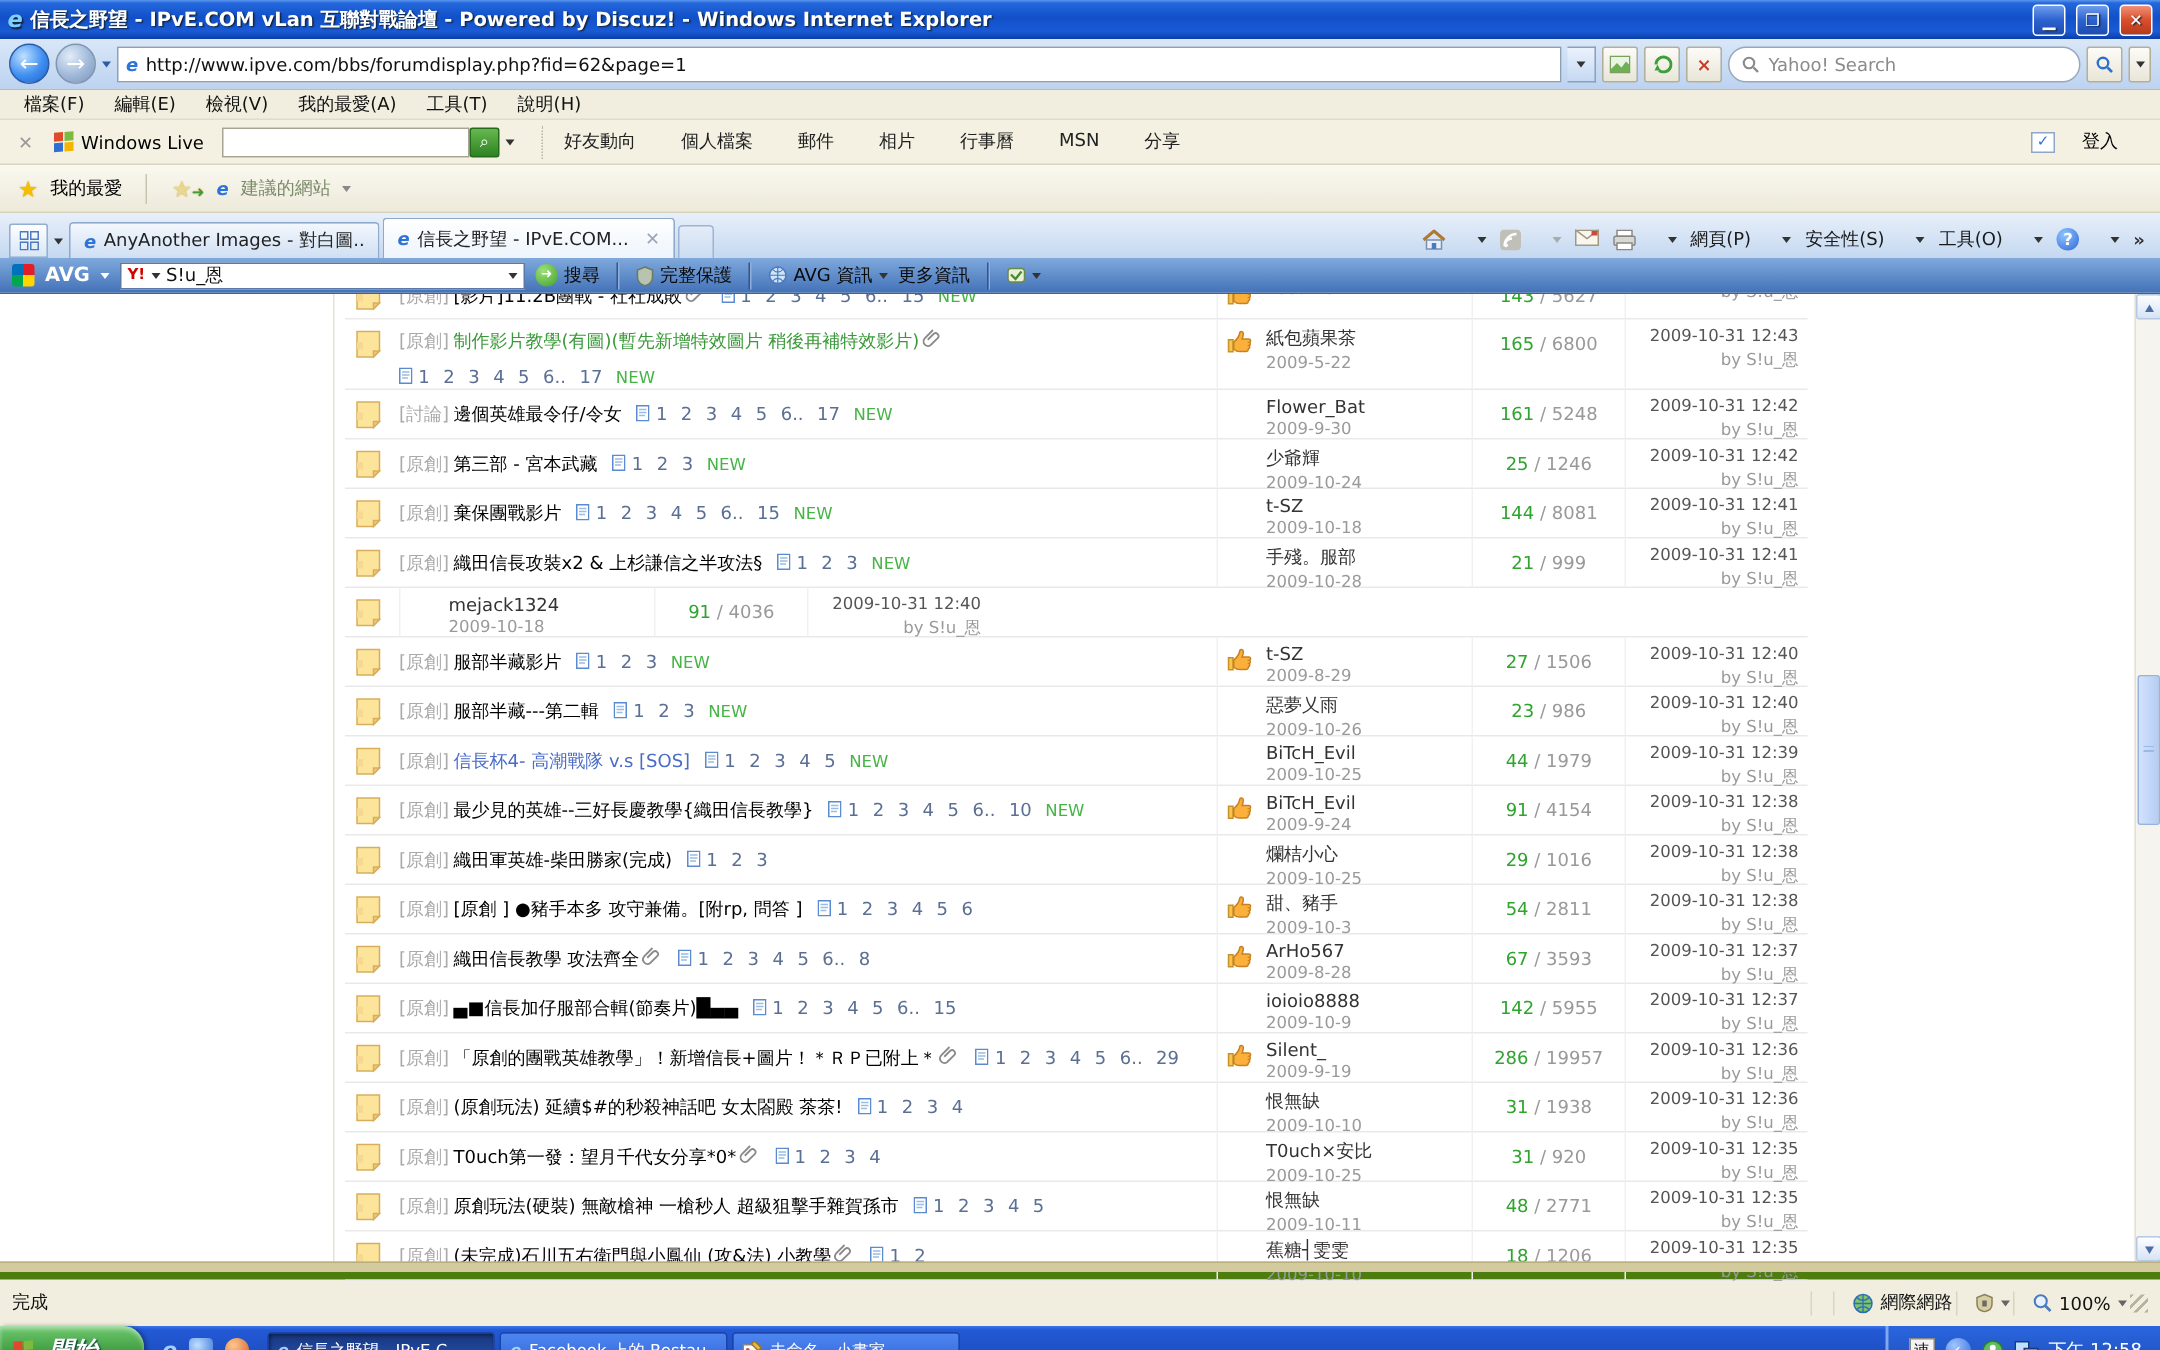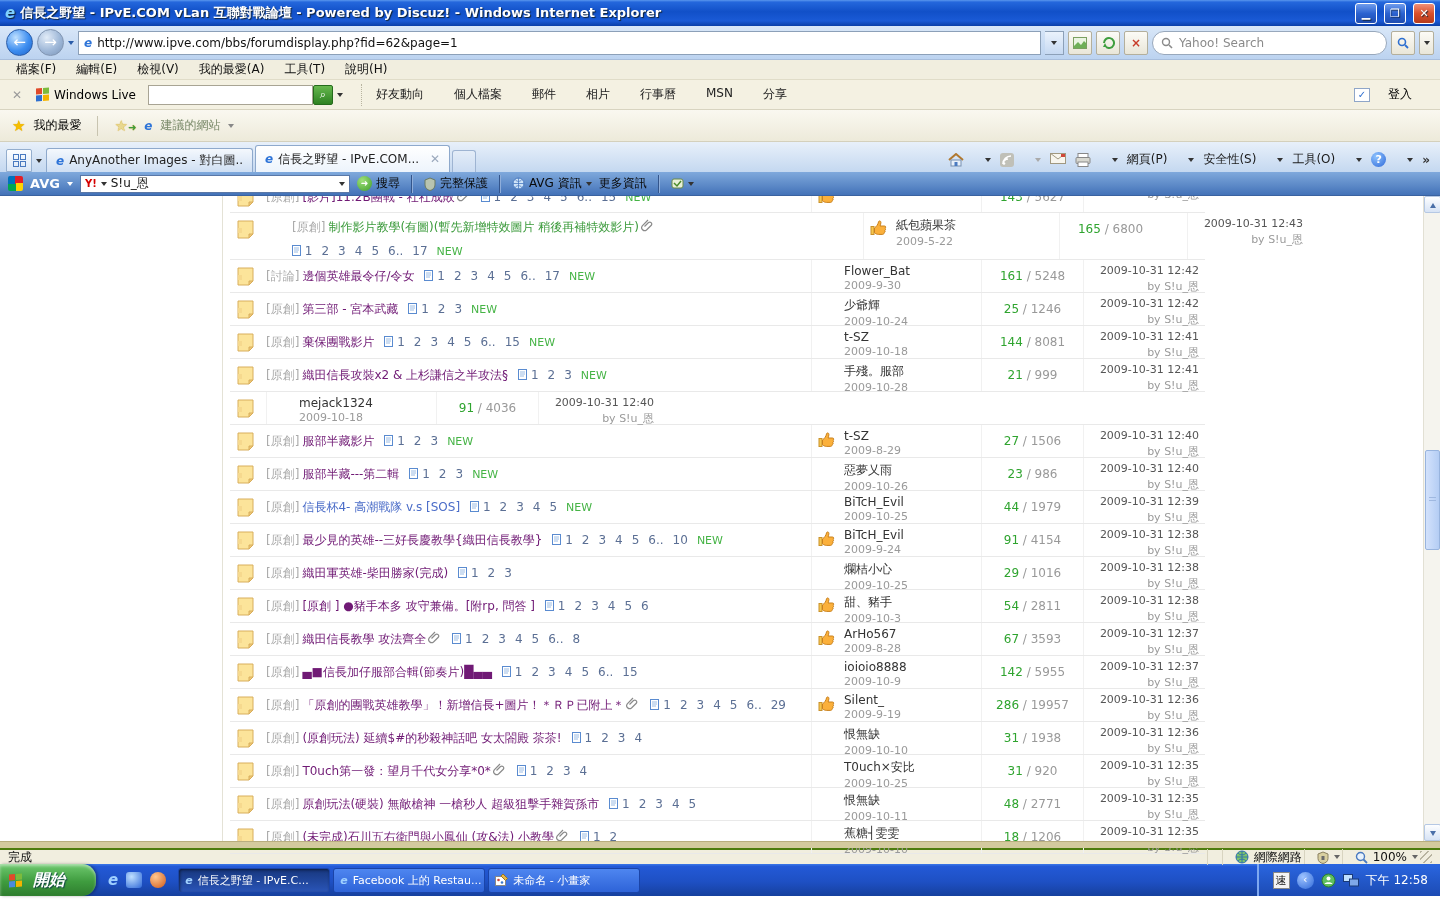--- a/index.html
+++ b/index.html
@@ -77,31 +77,31 @@
   .avg-go { display:flex; align-items:center; gap:4px; }
   .goarrow { width:15px; height:15px; border-radius:50%; background:radial-gradient(circle at 35% 30%,#9FE07A,#3F9E2A); color:#fff; font-size:9px; line-height:15px; text-align:center; }
   .avg-sep { border-left:1px solid #33558C; border-right:1px solid #8FAEDA; height:18px; margin:0 4px; }
 
   
   .content { position:relative; height:652px; background:#fff; }
   .vline { position:absolute; left:222px; top:0; bottom:7px; width:1px; background:#E4E2D6; }
   .thread-table { position:absolute; left:230px; top:0; width:975px; }
   .row { border-bottom:1px solid #E9E9E9; }
   .rin { display:flex; height:32px; }
-  .row.wrap .rin { height:46px;gap:26px; }
+  .row.wrap .rin { height:46px; }
   .row.clipped { height:17px; overflow:hidden; }
   .row.clipped .rin { margin-top:-15px; }
   .c-icon { width:36px; padding:7px 0 0 7px; flex:none; }
   .c-title { width:545px; flex:none; padding-top:8px; color:#4A4A4A; }
   .row.wrap .c-title { padding-top:6px; }
   .c-author { width:170px; flex:none; position:relative; padding:4px 0 0 32px; border-left:1px solid #F1F1F1; }
   .c-replies { width:102px; flex:none; text-align:center; padding-top:9px; border-left:1px solid #F1F1F1; }
   .c-last { width:122px; flex:none; text-align:right; padding:4px 6px 0 0; border-left:1px solid #F1F1F1; }
   .prefix { color:#AAAAAA; margin-right:3px; }
-  .t-link { color:#701a75; text-decoration:none; }
+  .t-link { color:#000000; text-decoration:none; }
   .t-link.t-green { color:#3A9A3A; }
   .t-link.t-blue { color:#4A6CC8; }
   .pages { margin-left:10px; color:#5B6F94; }
   .row.wrap .pages { display:block; margin:8px 0 0 0; }
   .pages a { color:#5B6F94; text-decoration:none; margin-right:9px; }
   .newlab { color:#46B446; font-size:11px; }
   .clipic { margin:0 2px; vertical-align:-1px; }
   .thumbic { position:absolute; left:6px; top:6px; }
   .a-name { font-size:12px; color:#333; white-space:nowrap; }
   .a-date { font-size:11px; color:#9A9A9A; margin-top:1px; }
@@ -115,21 +115,21 @@
   .scrollbar { position:absolute; right:0; top:0; width:17px; height:645px; background:#F5F4EE; border-left:1px solid #E2E0D4; }
   .sb-btn { position:absolute; left:0; width:17px; height:17px; background:linear-gradient(#FDFEFF,#D7E3F5); border:1px solid #B5C8E4; border-radius:2px; }
   .sb-btn i { position:absolute; left:5px; width:0; height:0; border-left:3px solid transparent; border-right:3px solid transparent; }
   .sb-btn.up { top:0; } .sb-btn.up i { top:6px; border-bottom:5px solid #4A6FA8; }
   .sb-btn.down { bottom:0; } .sb-btn.down i { top:6px; border-top:5px solid #4A6FA8; }
   .sb-thumb { position:absolute; top:254px; left:1px; width:15px; height:100px; background:linear-gradient(90deg,#D3E2FC,#B4CDF4); border:1px solid #98B4DE; border-radius:2px; }
   .sb-thumb::after { content:""; position:absolute; left:3px; right:3px; top:46px; height:6px;
     background:repeating-linear-gradient(180deg,#9FB8E0 0 1px,transparent 1px 3px); }
 
   
-  .statusbar { height:16px; background:#F1EEDF; border-top:2px solid #4d7c0f; display:flex; align-items:center; padding:0 8px; font-size:12px; color:#111; }
+  .statusbar { height:36px; background:#F1EEDF; border-top:5px solid #4d7c0f; display:flex; align-items:center; padding:0 8px; font-size:12px; color:#111; }
   .sb-cells { margin-left:auto; display:flex; align-items:center; gap:2px; }
   .sb-cell { display:flex; align-items:center; gap:5px; border-left:1px solid #D8D4C0; padding-left:12px; height:16px; }
   .grip { display:inline-block; width:12px; height:12px;
     background:repeating-linear-gradient(135deg,#B8B4A0 0 2px,transparent 2px 5px); }
 
   
   .taskbar { height:32px; background:linear-gradient(#3C78E8 0%,#2359D6 8%,#1E50C4 55%,#16409E 100%); display:flex; align-items:center; }
   .startbtn { height:32px; width:96px; flex:none; display:flex; align-items:center; gap:6px; padding-left:9px;
     background:linear-gradient(#6FC96F,#3F9C3F 55%,#2E7D2E); border-radius:0 14px 14px 0; box-shadow:inset 0 2px 3px rgba(255,255,255,.45), 2px 0 3px rgba(0,0,0,.3);
     color:#fff; font-style:italic; font-weight:bold; font-size:16px; text-shadow:1px 1px 1px #144; }

